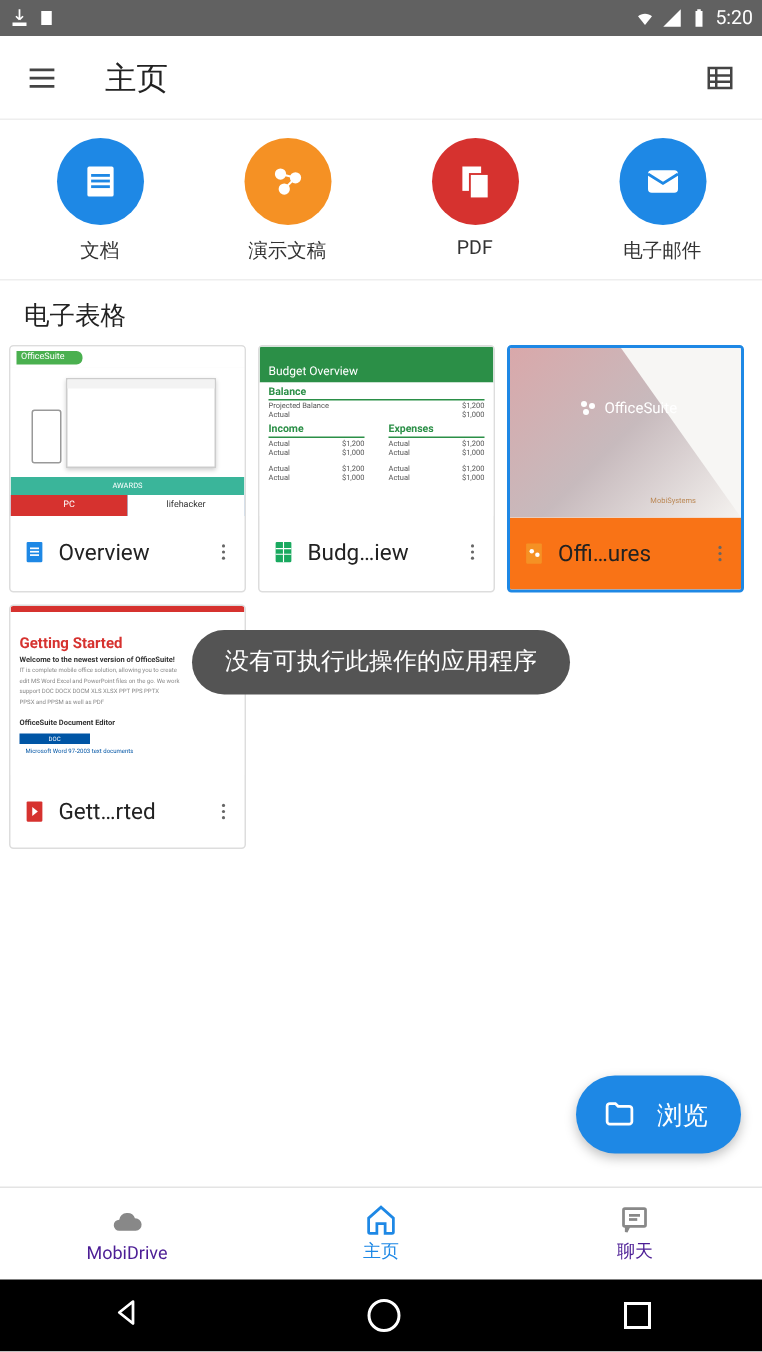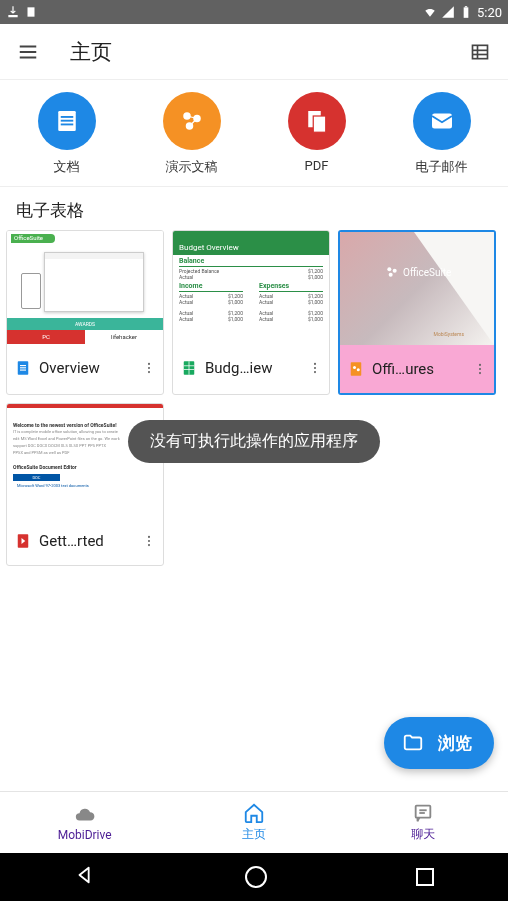--- a/index.html
+++ b/index.html
@@ -29,21 +29,21 @@
 
 
 .section-title { font-size: 17px; font-weight: 500; color: #222; padding: 12px 16px 8px; }
 
 
 .card-grid { display: flex; flex-wrap: wrap; padding: 0 6px; gap: 8px; }
 .card { width: 158px; border: 1px solid #ddd; border-radius: 3px; background: #fff; overflow: hidden; position: relative; }
 .card.selected { border: 2px solid #1e88e5; background: #eaf3fb; }
 .card-thumb { height: 113px; background: #f6f6f6; position: relative; overflow: hidden; }
 .card-footer { height: 48px; display: flex; align-items: center; padding: 0 6px; gap: 6px; }
-.card-footer.selected-bg { background: #f9a8d4; }
+.card-footer.selected-bg { background: #f97316; }
 .card-icon { width: 20px; height: 20px; flex-shrink: 0; display: flex; align-items: center; justify-content: center; }
 .card-icon svg { width: 18px; height: 18px; }
 .card-title { font-size: 15px; color: #222; white-space: nowrap; overflow: hidden; text-overflow: ellipsis; flex: 1; }
 .card-more { width: 16px; display: flex; align-items: center; justify-content: center; flex-shrink: 0; }
 .card-more svg { width: 14px; height: 18px; fill: #666; }
 
 
 .thumb1-top { height: 14px; background: #fff; display: flex; align-items: center; padding-left: 4px; }
 .thumb1-tag { width: 44px; height: 9px; background: #4ab04f; border-radius: 0 4px 4px 0; font-size: 6px; color: #fff; padding-left: 3px;}
 .thumb1-mid { height: 73px; background: #fff; display: flex; align-items: center; justify-content: center; position: relative; }
@@ -77,21 +77,21 @@
 .thumb4-title { font-size: 10px; color: #d6322f; font-weight: bold; padding: 2px 6px; }
 .thumb4-sub { font-size: 5px; color: #333; padding: 0 6px; font-weight: bold;}
 .thumb4-txt { font-size: 4px; color: #888; padding: 1px 6px; line-height: 5px;}
 .thumb4-band { height: 7px; background: #0055a5; margin: 4px 6px 2px; width: 30%; font-size:4px; color:#fff; text-align:center; line-height:7px;}
 .thumb4-line { font-size: 4px; color: #0055a5; padding: 0 10px; }
 
 
 .toast { position: absolute; left: 50%; top: 420px; transform: translateX(-50%); background: #545454; color: #fff; padding: 11px 22px; border-radius: 24px; font-size: 16px; white-space: nowrap; }
 
 
-.fab { position: absolute; right: 14px; bottom: 132px; background: #1e88e5; color: #fff; border-radius: 26px; height: 52px; padding: 0 22px 0 18px; display: flex; align-items: center; gap: 14px; font-size: 17px; box-shadow: 0 3px 8px rgba(0,0,0,0.25); font-weight: bold;}
+.fab { position: absolute; right: 14px; bottom: 132px; background: #1e88e5; color: #fff; border-radius: 26px; height: 52px; padding: 0 22px 0 18px; display: flex; align-items: center; gap: 14px; font-size: 17px; box-shadow: 0 3px 8px rgba(0,0,0,0.25);}
 .fab svg { width: 22px; height: 22px; fill: #fff; }
 
 
 .bottom-tabs { position: absolute; bottom: 48px; left: 0; right: 0; height: 62px; background: #fff; border-top: 1px solid #e4e4e4; display: flex; }
 .btab { flex: 1; display: flex; flex-direction: column; align-items: center; justify-content: center; gap: 2px; }
 .btab svg { width: 22px; height: 22px; fill: #888; }
 .btab.active svg { fill: #1e88e5; }
 .btab-label { font-size: 12px; color: #4c1d95; }
 .btab.active .btab-label { color: #1e88e5; }
 
@@ -356,20 +356,21 @@
           </svg>
         </div>
     </div>
   </div>
 
   <div class="card">
     <div class="card-thumb">
       <div class="thumb4">
         <div class="thumb4-bar"></div>
         <div class="thumb4-space"></div>
+        <div class="thumb4-title">Getting Started</div>
         <div class="thumb4-sub">Welcome to the newest version of OfficeSuite!</div>
         <div class="thumb4-txt">IT is complete mobile office solution, allowing you to create</div>
         <div class="thumb4-txt">edit MS Word Excel and PowerPoint files on the go. We work</div>
         <div class="thumb4-txt">support DOC DOCX DOCM XLS XLSX PPT PPS PPTX</div>
         <div class="thumb4-txt">PPSX and PPSM as well as PDF</div>
         <div style="height:8px"></div>
         <div class="thumb4-sub">OfficeSuite Document Editor</div>
         <div class="thumb4-band">DOC</div>
         <div class="thumb4-line">Microsoft Word 97-2003 text documents</div>
       </div>

